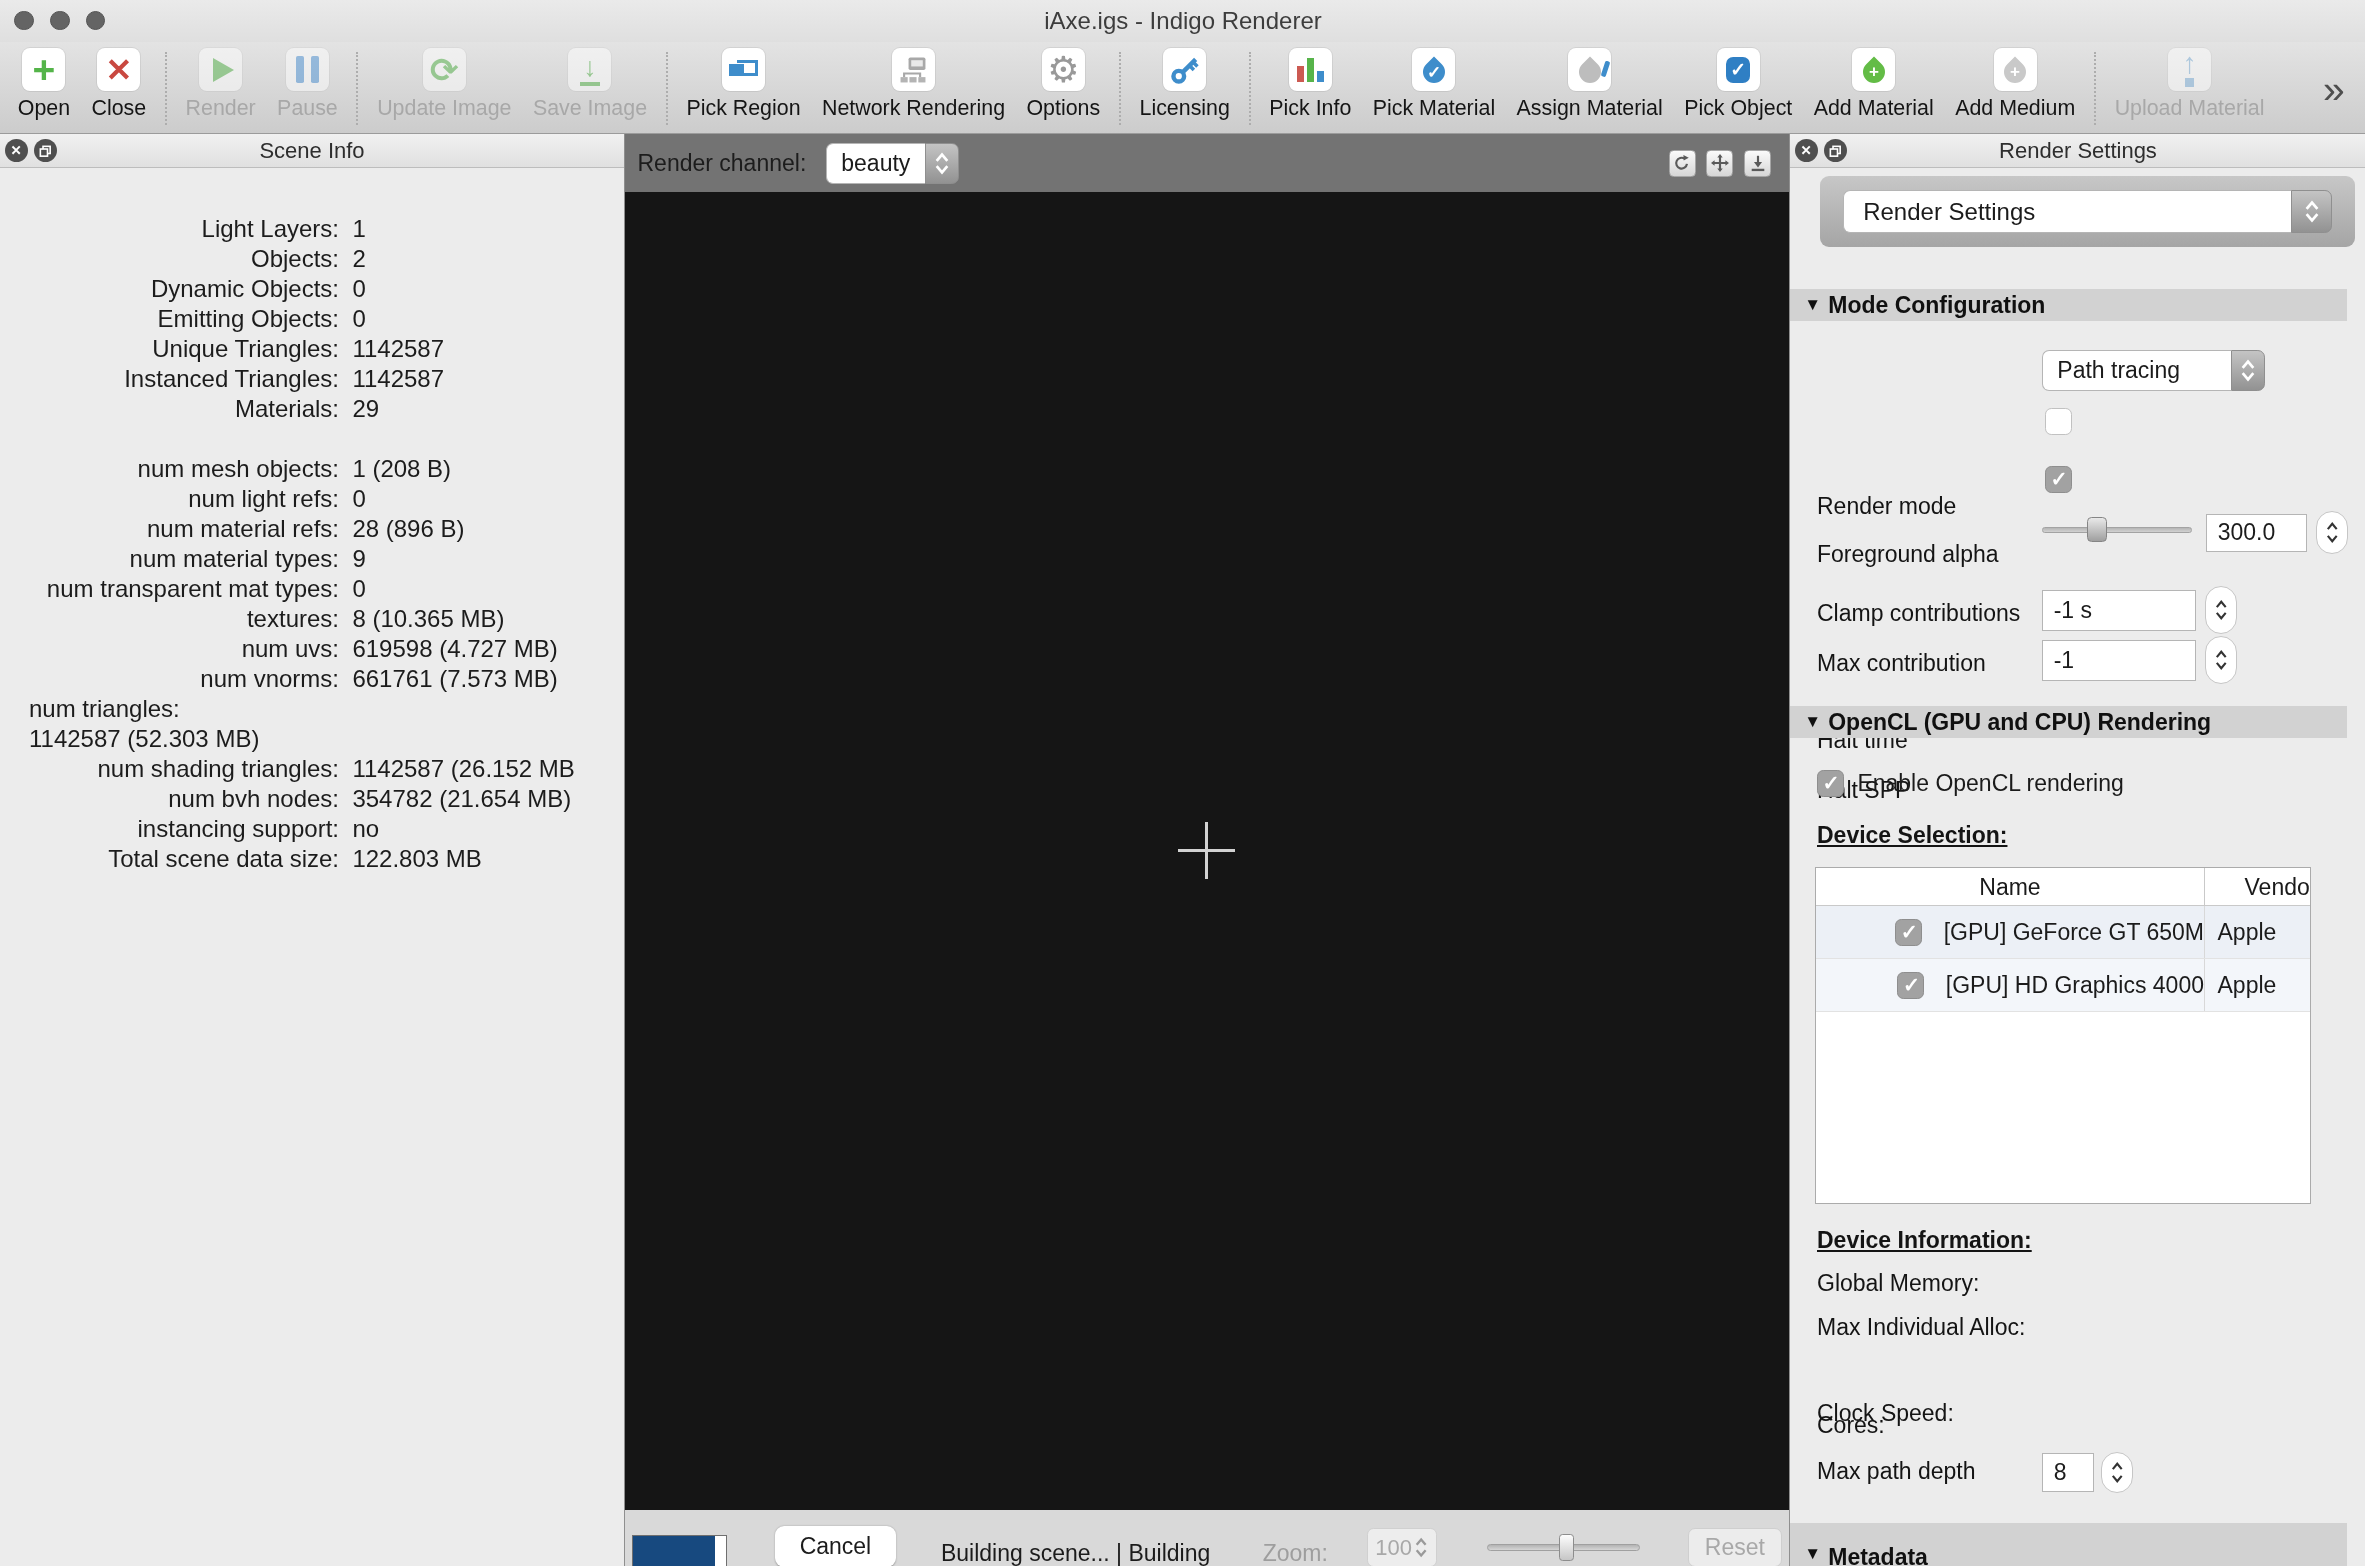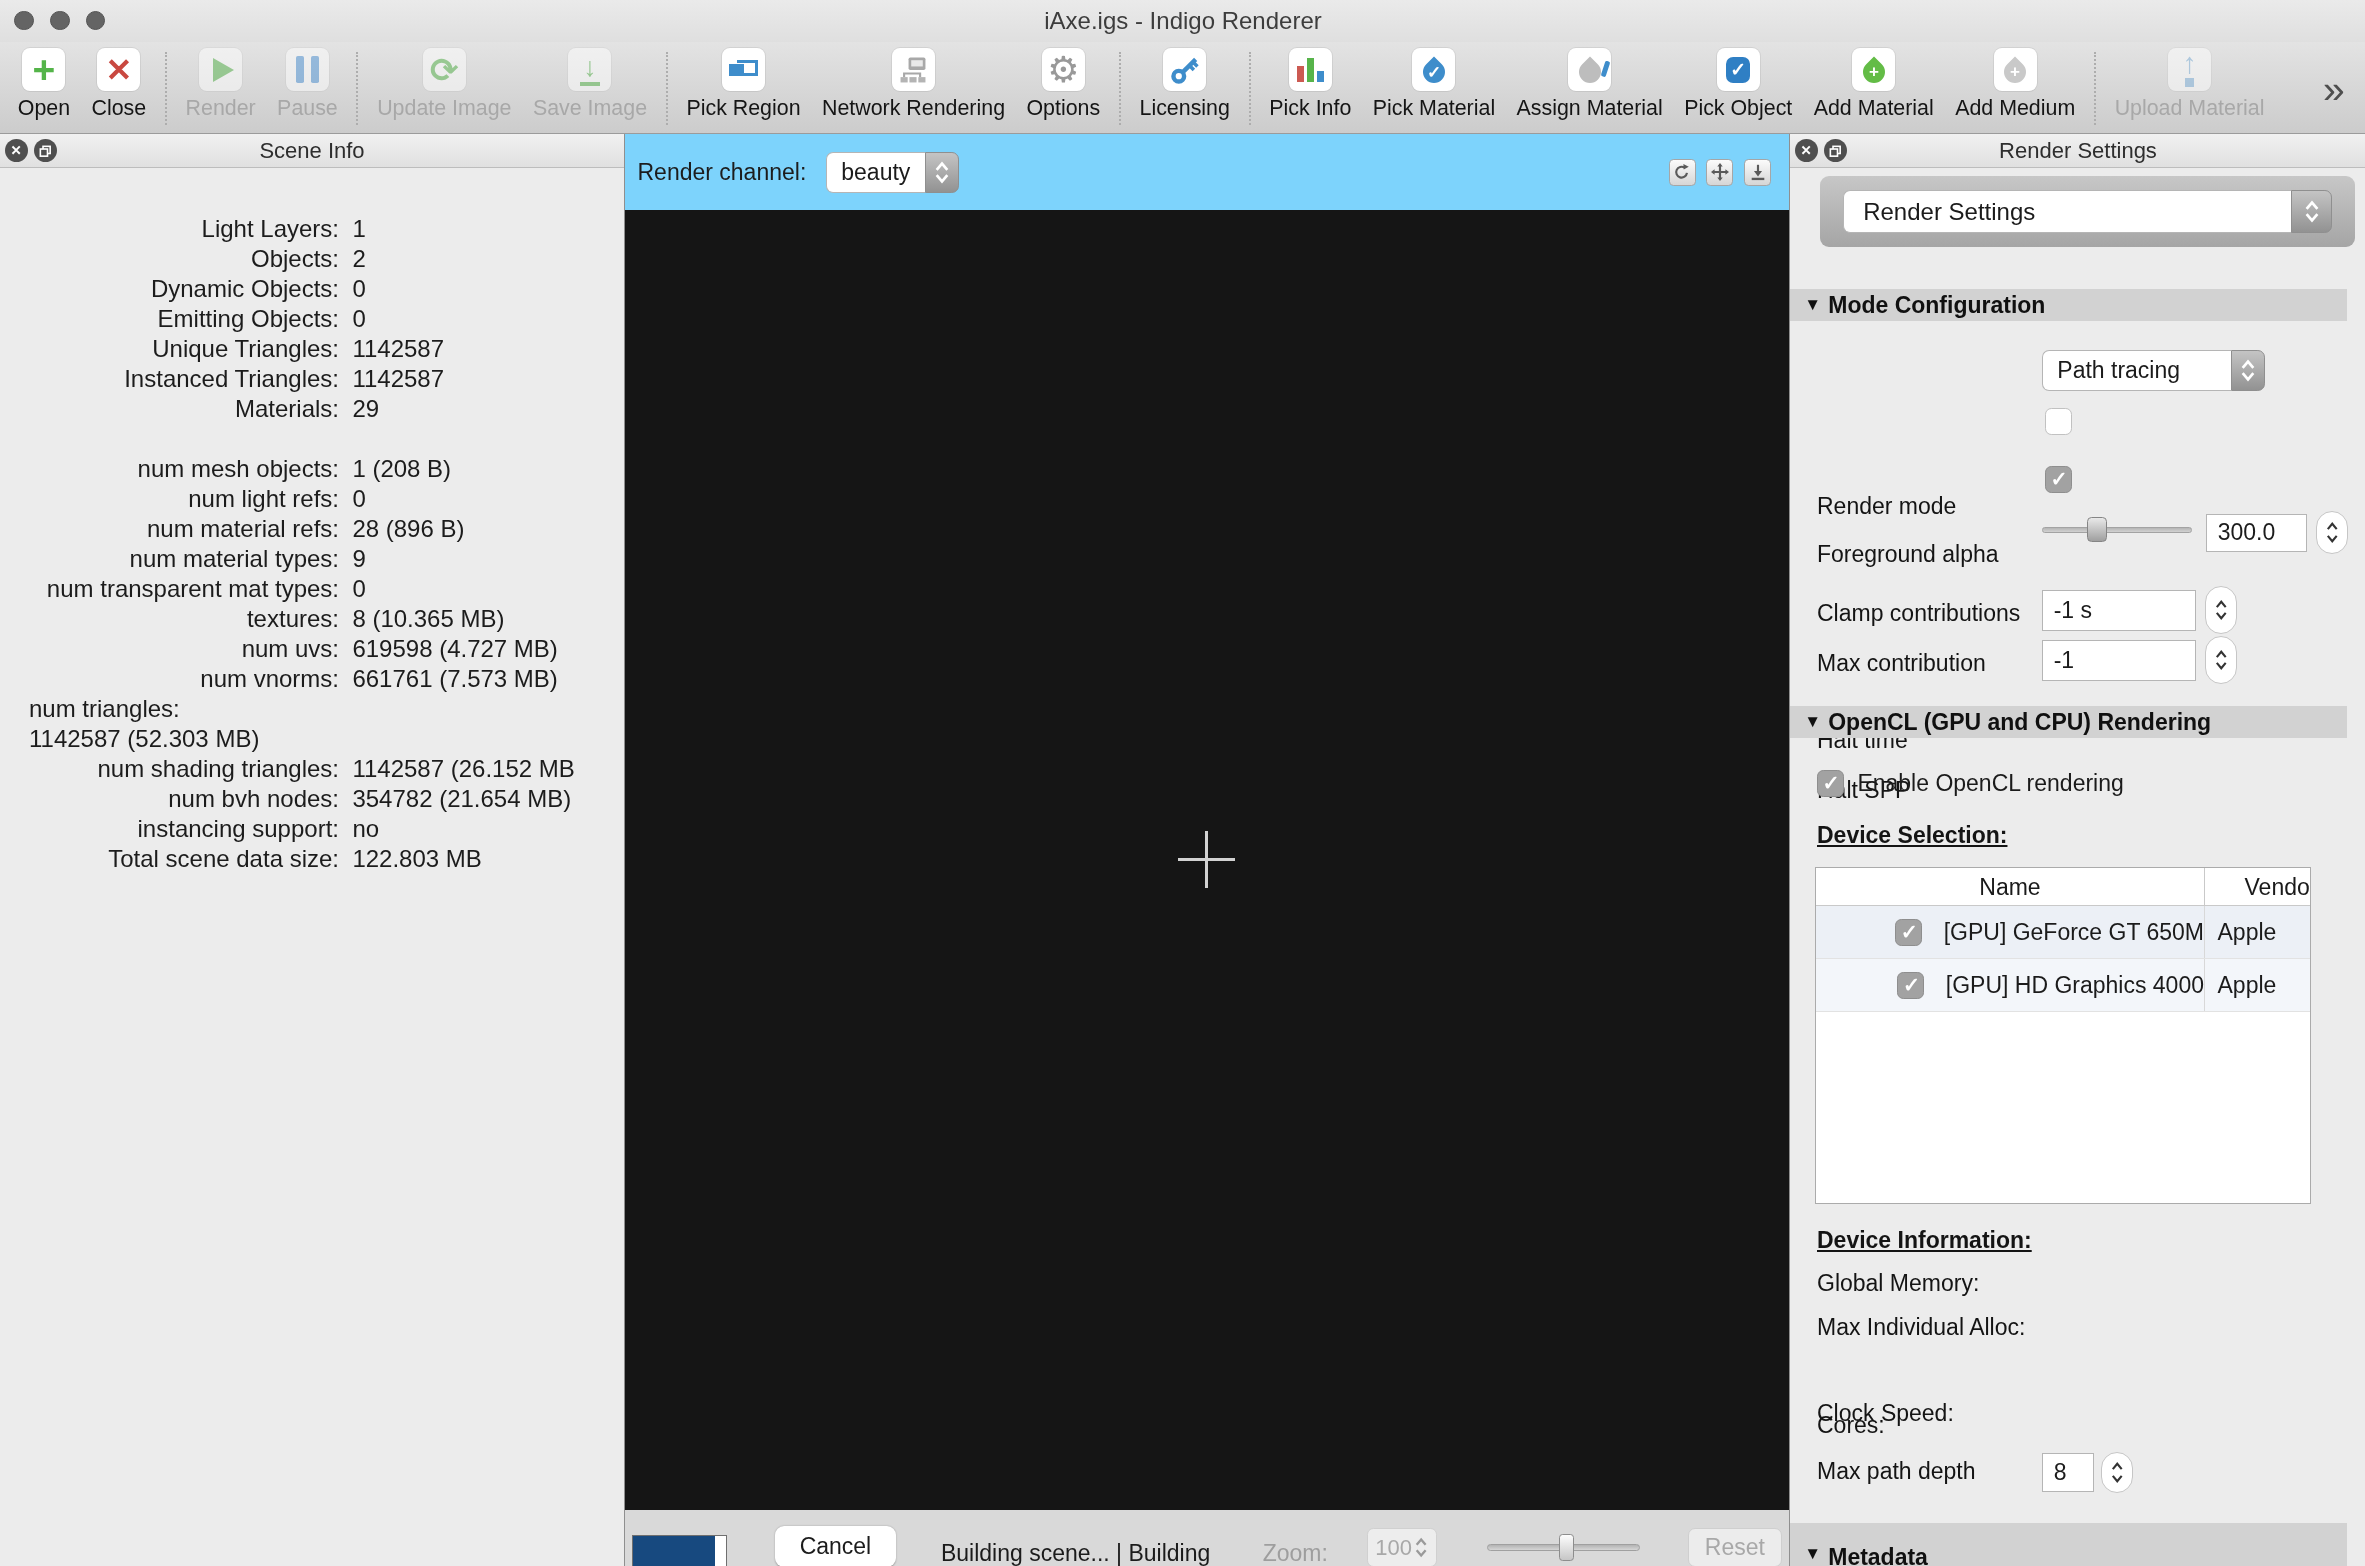--- a/index.html
+++ b/index.html
@@ -72,21 +72,21 @@
   
   .srows { position:absolute; top:80px; left:0; right:3.6px; }
   .srow { display:flex; height:30px; align-items:center; font-size:24px; color:#1c1c1c; white-space:nowrap; }
   .srow .lab { width:339px; text-align:right; flex:none; }
   .srow .val { margin-left:13.4px; }
   .srow.leftal { padding-left:29px; }
   .srow.leftal .lab { width:auto; text-align:left; }
   .spacer { height:30px; }
 
   
-  .channelbar { height:76px; background:#7dd3fc; display:flex; align-items:center; padding:0 12.5px; flex:none; }
+  .channelbar { height:58px; background:#737373; display:flex; align-items:center; padding:0 12.5px; flex:none; }
   .cblabel { font-size:23px; color:#1c1c1c; }
   .combo { display:flex; align-items:center; }
   .combo .cfield { background:#fff; border:0.9px solid #b5b5b5; border-right:none; border-radius:7.1px 0 0 7.1px;
     height:41px; display:flex; align-items:center; padding:0 14.3px; font-size:23px; }
   .combo .cstep { width:34px; height:41px; border:0.9px solid #8f8f8f; border-radius:0 7.1px 7.1px 0;
     background:linear-gradient(#c4c4c4,#929292); display:flex; align-items:center; justify-content:center; }
   .viewbtns { margin-left:auto; display:flex; gap:10.7px; margin-right:5.4px; }
   .vbtn { width:27px; height:27px; border:0.9px solid #a6a6a6; border-radius:4.5px;
     background:linear-gradient(#fbfbfb,#d6d6d6); display:flex; align-items:center; justify-content:center; }
   .renderview { flex:1; background:#151515; position:relative; }

